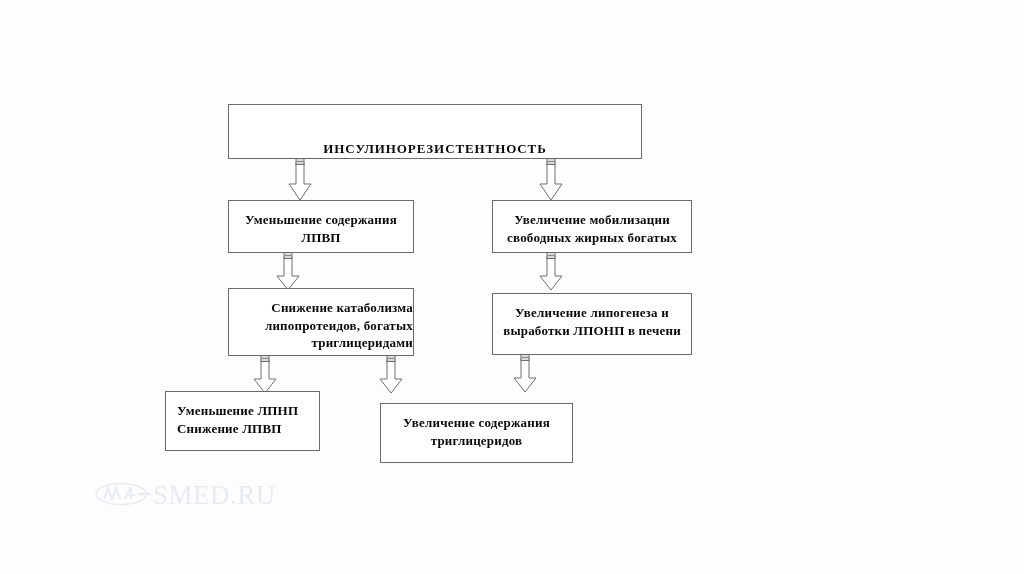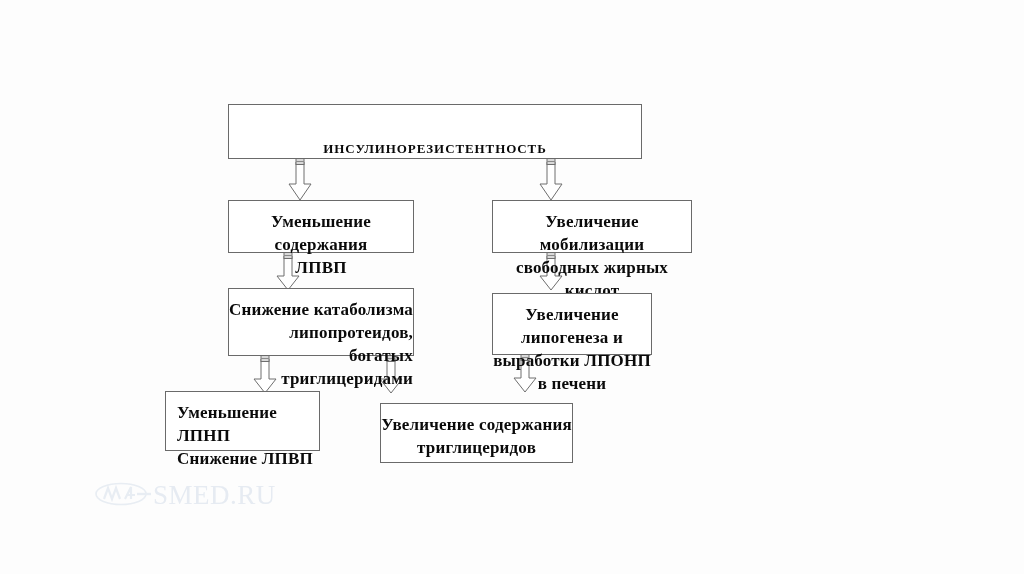--- a/index.html
+++ b/index.html
@@ -18,21 +18,21 @@
   }
 
   
   .node {
     position: absolute;
     box-sizing: border-box;
     border: 1px solid #6a6a6a;
     background: #ffffff;
     color: #0a0a0a;
     font-weight: bold;
-    font-size: 17px;
+    font-size: 13px;
     line-height: 1.35;
     letter-spacing: 0.2px;
     text-align: center;
     padding-top: 10px;
     z-index: 3;
   }
   .node.title {
     font-size: 13px;
     letter-spacing: 0.9px;
     padding-top: 0;
@@ -113,21 +113,21 @@
     </svg>
   </div>
 
   <div class="node" style="left:228px; top:200px; width:186px; height:53px;">
     <span class="inner">Уменьшение содержания
 ЛПВП</span>
   </div>
 
   <div class="node" style="left:492px; top:200px; width:200px; height:53px;">
     <span class="inner">Увеличение  мобилизации
-свободных жирных кислот</span>
+свободных жирных богатых</span>
   </div>
 
   <div class="arrow" style="left:275px; top:252px;">
     <svg width="26" height="42" viewBox="0 0 26 42">
       <path class="body" d="M9 4 L9 24 L2 24 L13 38 L24 24 L17 24 L17 4 Z"></path>
       <rect class="cap" x="9" y="0.5" width="8" height="6"></rect>
       <line class="capline" x1="9" y1="3.5" x2="17" y2="3.5"></line>
     </svg>
   </div>
 
@@ -138,21 +138,21 @@
       <line class="capline" x1="9" y1="3.5" x2="17" y2="3.5"></line>
     </svg>
   </div>
 
   <div class="node" style="left:228px; top:288px; width:186px; height:68px;text-align:right;">
     <span class="inner">Снижение катаболизма
 липопротеидов, богатых
 триглицеридами</span>
   </div>
 
-  <div class="node" style="left:492px; top:293px; width:160px; height:62px; ">
+  <div class="node" style="left:492px; top:293px; width:200px; height:62px; ">
     <span class="inner">Увеличение липогенеза и
 выработки ЛПОНП в печени</span>
   </div>
 
   <div class="arrow" style="left:252px; top:355px;">
     <svg width="26" height="42" viewBox="0 0 26 42">
       <path class="body" d="M9 4 L9 24 L2 24 L13 38 L24 24 L17 24 L17 4 Z"></path>
       <rect class="cap" x="9" y="0.5" width="8" height="6"></rect>
       <line class="capline" x1="9" y1="3.5" x2="17" y2="3.5"></line>
     </svg>

